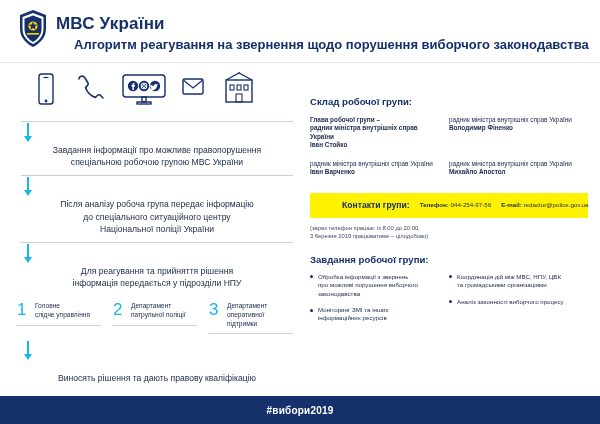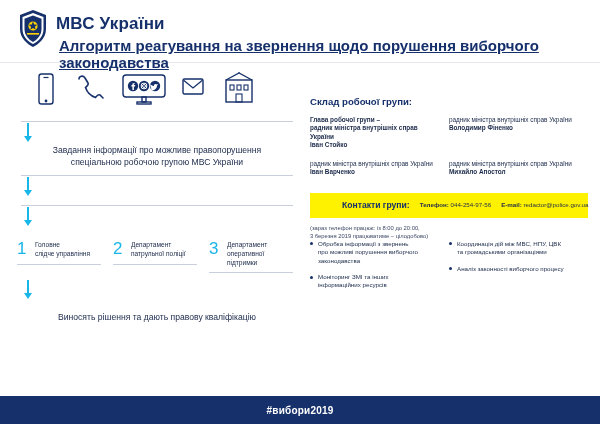--- a/index.html
+++ b/index.html
@@ -39,25 +39,24 @@
   .header-title {
     position: absolute;
     left: 56px; top: 14px;
     font-size: 17px;
     font-weight: bold;
     color: #16306b;
     letter-spacing: .2px;
   }
   .header-sub {
     position: absolute;
-    left: 59px; top: 37px;
-    font-size: 15px;
+    left: 74px; top: 37px;
+    font-size: 13px;
     font-weight: bold;
     color: #16306b;
-    text-decoration: underline;
   }
 
   
   .left {
     position: absolute;
     left: 14px; top: 72px;
     width: 286px;
   }
   .icon-row {
     position: relative;
@@ -330,25 +329,30 @@
         <span class="arrow"></span>
       </div>
 
     <div class="step-text" style="white-space:pre-line;">Завдання інформації про можливе правопорушення
 спеціальною робочою групою МВС України</div>
     <div class="rule"></div>
     <div class="arrow-wrap">
         <span class="arrow"></span>
       </div>
 
+    <div class="step-text" style="white-space:pre-line;">Після аналізу робоча група передає інформацію
+до спеціального ситуаційного центру
+Національної поліції України</div>
     <div class="rule"></div>
     <div class="arrow-wrap">
         <span class="arrow"></span>
       </div>
 
+    <div class="step-text" style="white-space:pre-line;">Для реагування та прийняття рішення
+інформація передається у підрозділи НПУ</div>
 
     <div class="units">
       <div class="unit">
         <span class="unit-num">1</span>
         <span class="unit-label" style="white-space:pre-line;">Головне
 слідче управління</span>
         <div class="unit-rule"></div>
       </div>
       <div class="unit">
         <span class="unit-num">2</span>
@@ -401,20 +405,21 @@
         <span>044-254-97-56</span>
       </span>
       <span class="contact-item">
         <b>E-mail:</b>
         <span>redactor@police.gov.ua</span>
       </span>
     </div>
     <div class="contacts-note" style="white-space:pre-line;">(зараз телефон працює: із 8:00 до 20:00,
 3 березня 2019 працюватиме – цілодобово)</div>
 
+    <div class="tasks-title">Завдання робочої групи:</div>
     <div class="tasks">
       <div class="tasks-col">
         <div class="task" style="white-space:pre-line;">Обробка інформації з звернень
 про можливі порушення виборчого
 законодавства</div>
         <div class="task" style="white-space:pre-line;">Моніторинг ЗМІ та інших
 інформаційних ресурсів</div>
       </div>
       <div class="tasks-col">
         <div class="task" style="white-space:pre-line;">Координація дій між МВС, НПУ, ЦВК

